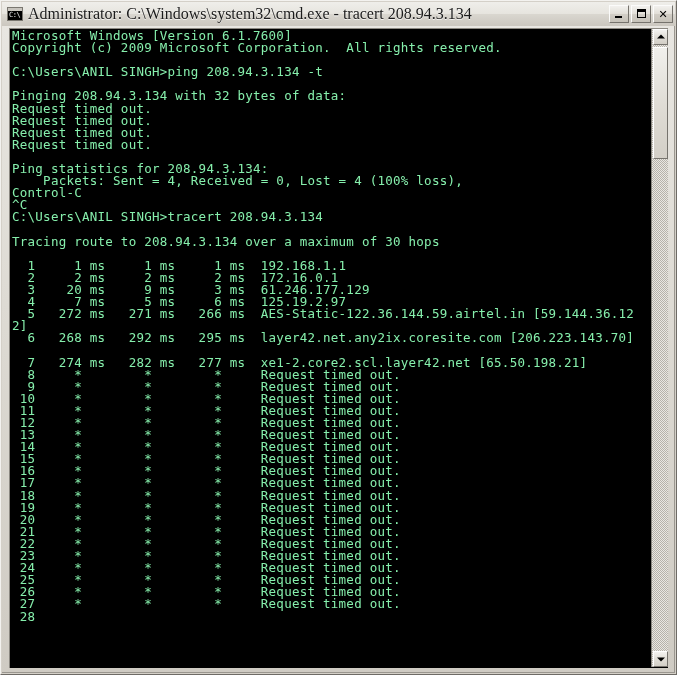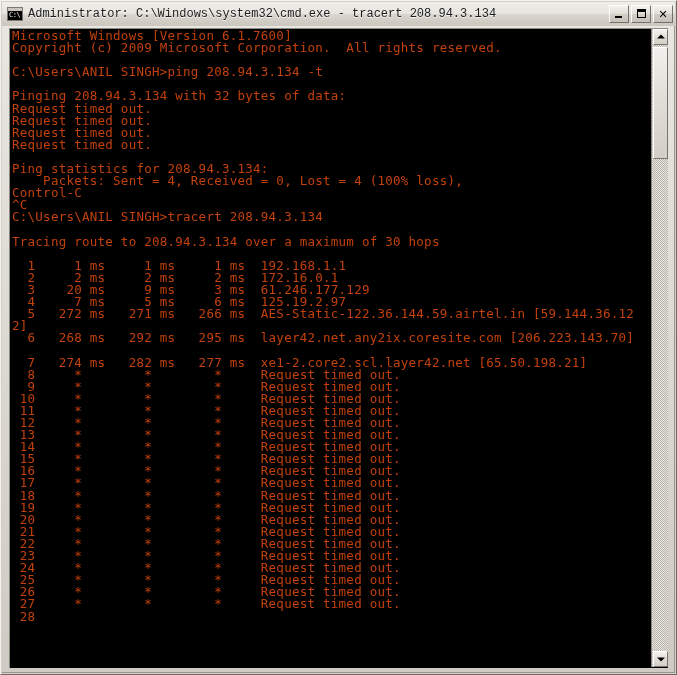--- a/index.html
+++ b/index.html
@@ -71,22 +71,22 @@
     position: absolute;
     left: 1px; top: 3px;
     color: #e8e8e8;
     font-size: 7px;
     line-height: 9px;
     font-family: "DejaVu Sans Mono", monospace;
     letter-spacing: -0.5px;
   }
   #title-text {
     flex: 1 1 auto;
-    font-family: Liberation Mono, monospace;
-    font-size: 12px;
+    font-family: Liberation Serif, serif;
+    font-size: 16px;
     color: #1b1b1b;
     white-space: nowrap;
     overflow: hidden;
     text-shadow: 0 1px 0 rgba(255,255,255,0.75);
   }
   .win-btn {
     width: 20px;
     height: 18px;
     margin-left: 2px;
     flex: 0 0 auto;
@@ -151,21 +151,21 @@
     height: 637px;
     overflow: hidden;
     background: #000;
   }
   #console-text {
     margin: 0;
     padding: 0;
     font-family: "DejaVu Sans Mono", monospace;
     font-size: 12.5px;
     line-height: 12.1px;
-    color: #c2410c;
+    color: #86efac;
     white-space: pre;
     letter-spacing: 0.25px;
   }
 
   
   #vscroll {
     position: absolute;
     right: 0;
     top: 0;
     width: 17px;

